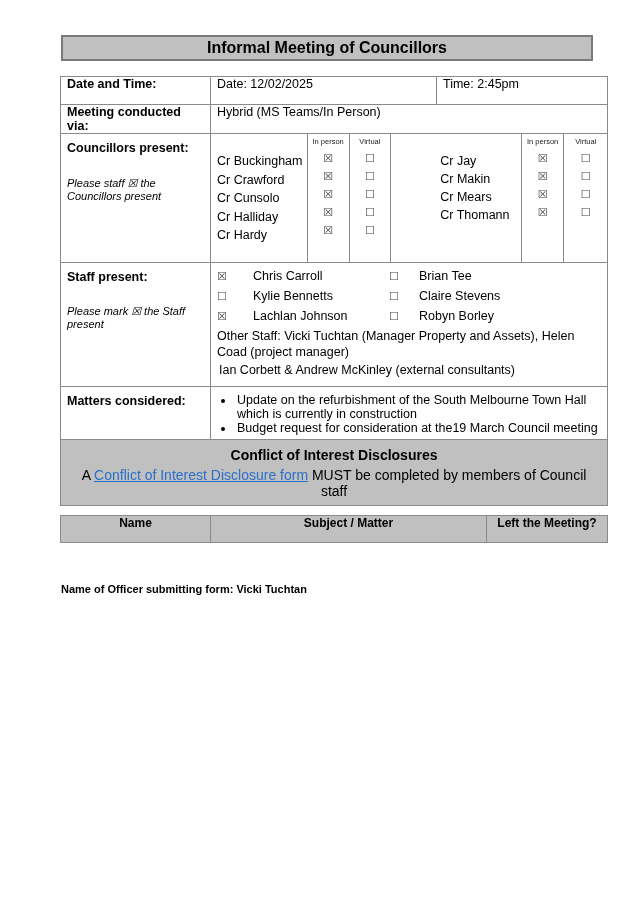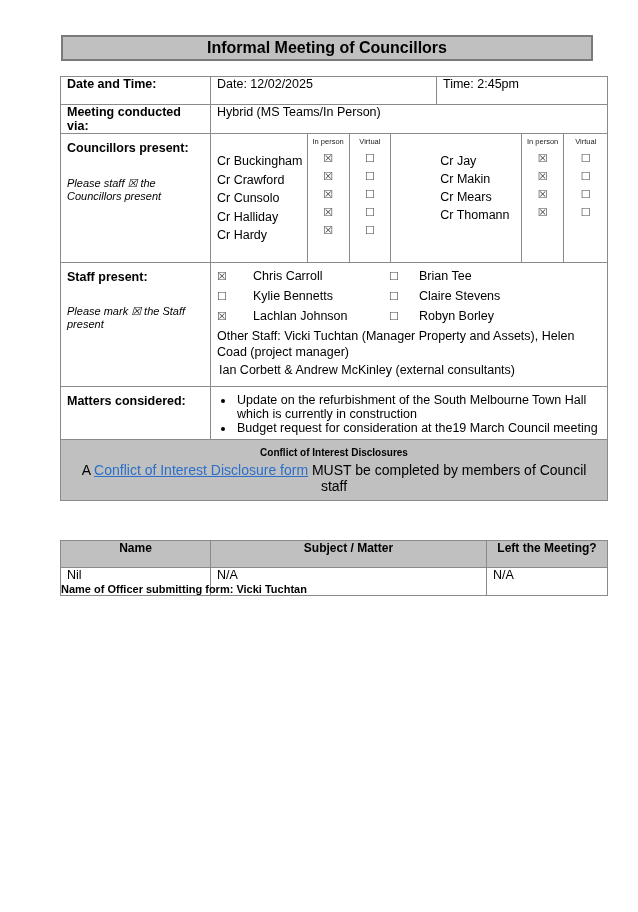--- a/index.html
+++ b/index.html
@@ -29,21 +29,21 @@
   .cg-col2 { width: 46px; box-sizing: border-box; text-align: center; }
   .cg-col2.first { border-right: 1px solid #8a8a8a; }
   .staff-area { padding: 3px 0 8px 6px; font-size: 12.5px; }
   .staff-row { display: flex; height: 20px; align-items: center; }
   .staff-box { width: 36px; font-size: 11px; color: #444; }
   .staff-name { width: 136px; }
   .other { line-height: 16px; margin-top: 2px; }
   .matters ul { margin: 6px 0 4px 0; padding-left: 18px; font-size: 12.5px; line-height: 14px; }
   .matters li { padding-left: 2px; }
   .coi-head { background: #c0c0c0; text-align: center; }
-  .coi-title { font-weight: bold; font-size: 10px; margin-top: 7px; }
+  .coi-title { font-weight: bold; font-size: 14px; margin-top: 7px; }
   .coi-sub { font-size: 14px; margin: 4px 0 6px 0; }
   .coi-sub a { color: #2a6fc9; text-decoration: underline; }
   .col-head td { background: #c0c0c0; font-weight: bold; text-align: center; height: 26px; vertical-align: middle; font-size: 12px; }
   .footer { position: absolute; left: 61px; top: 583px; font-weight: bold; font-size: 11px; }
 </style>
 </head>
 <body>
 
 <div class="title-bar">
   <span>Informal Meeting of Councillors</span>
@@ -163,33 +163,28 @@
 
   <tr>
     <td colspan="3" class="coi-head">
       <div class="coi-title">Conflict of Interest Disclosures</div>
       <div class="coi-sub"><span>A </span><a>Conflict of Interest Disclosure form</a><span> MUST be completed by members of Council staff</span></div>
     </td>
   </tr>
 </tbody>
   </table>
 
-<table class="form" style="top:540px;">
+<table class="form" style="top:515px;">
   <colgroup>
       <col style="width:150px">
       <col style="width:276px">
       <col style="width:121px">
     </colgroup>
   <tbody>
       <tr class="col-head">
     <td>Name</td>
     <td>Subject / Matter</td>
     <td>Left the Meeting?</td>
   </tr>
-  <tr class="row28">
-    <td>Nil</td>
-    <td>N/A</td>
-    <td>N/A</td>
-  </tr>
 </tbody>
   </table>
 
 <div class="footer">Name of Officer submitting form: Vicki Tuchtan</div>
 
 </body></html>

